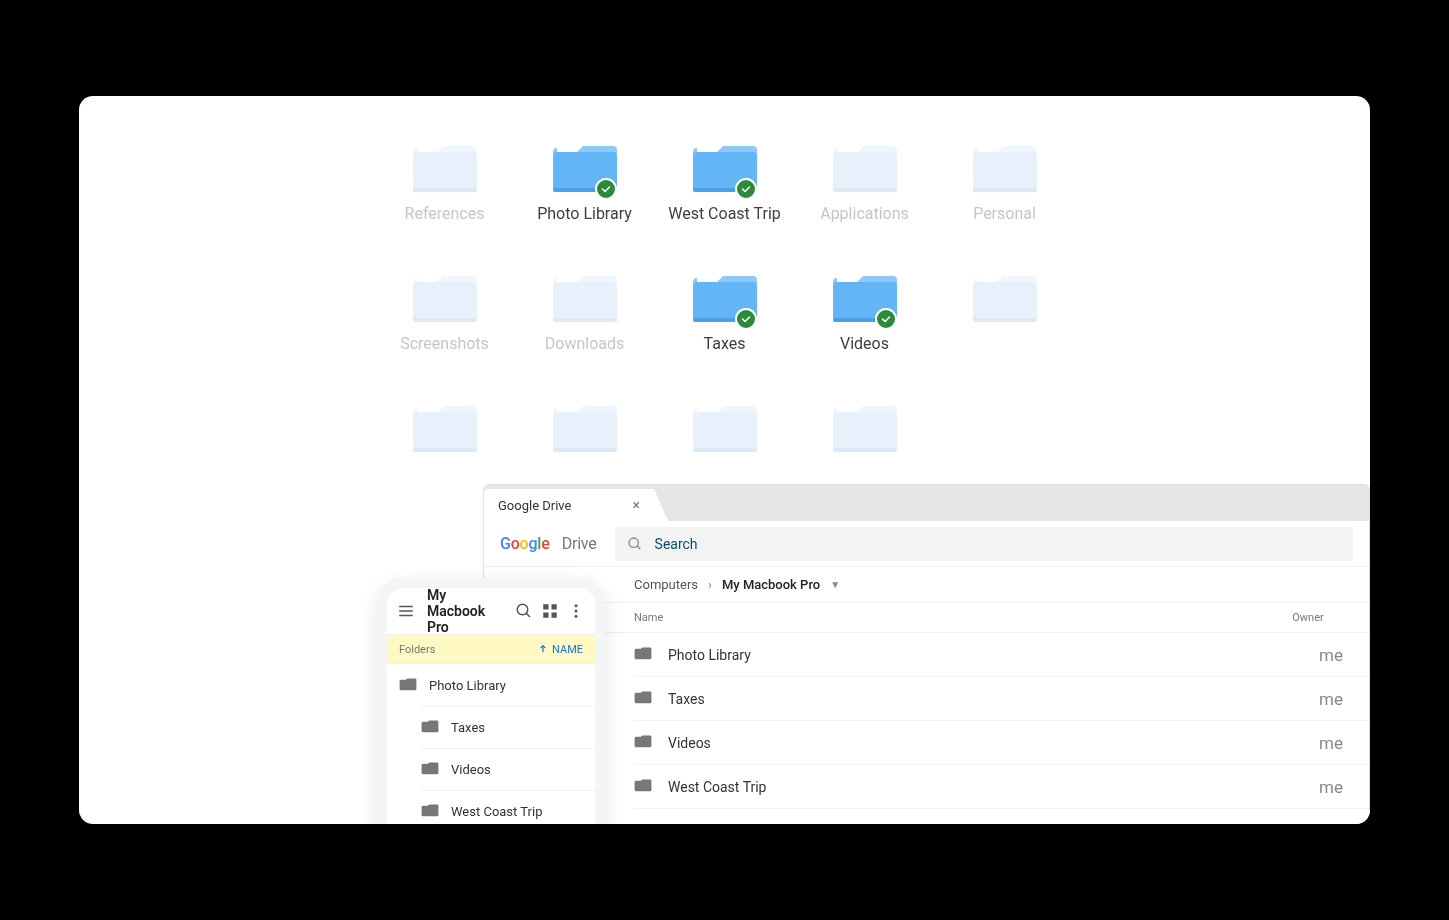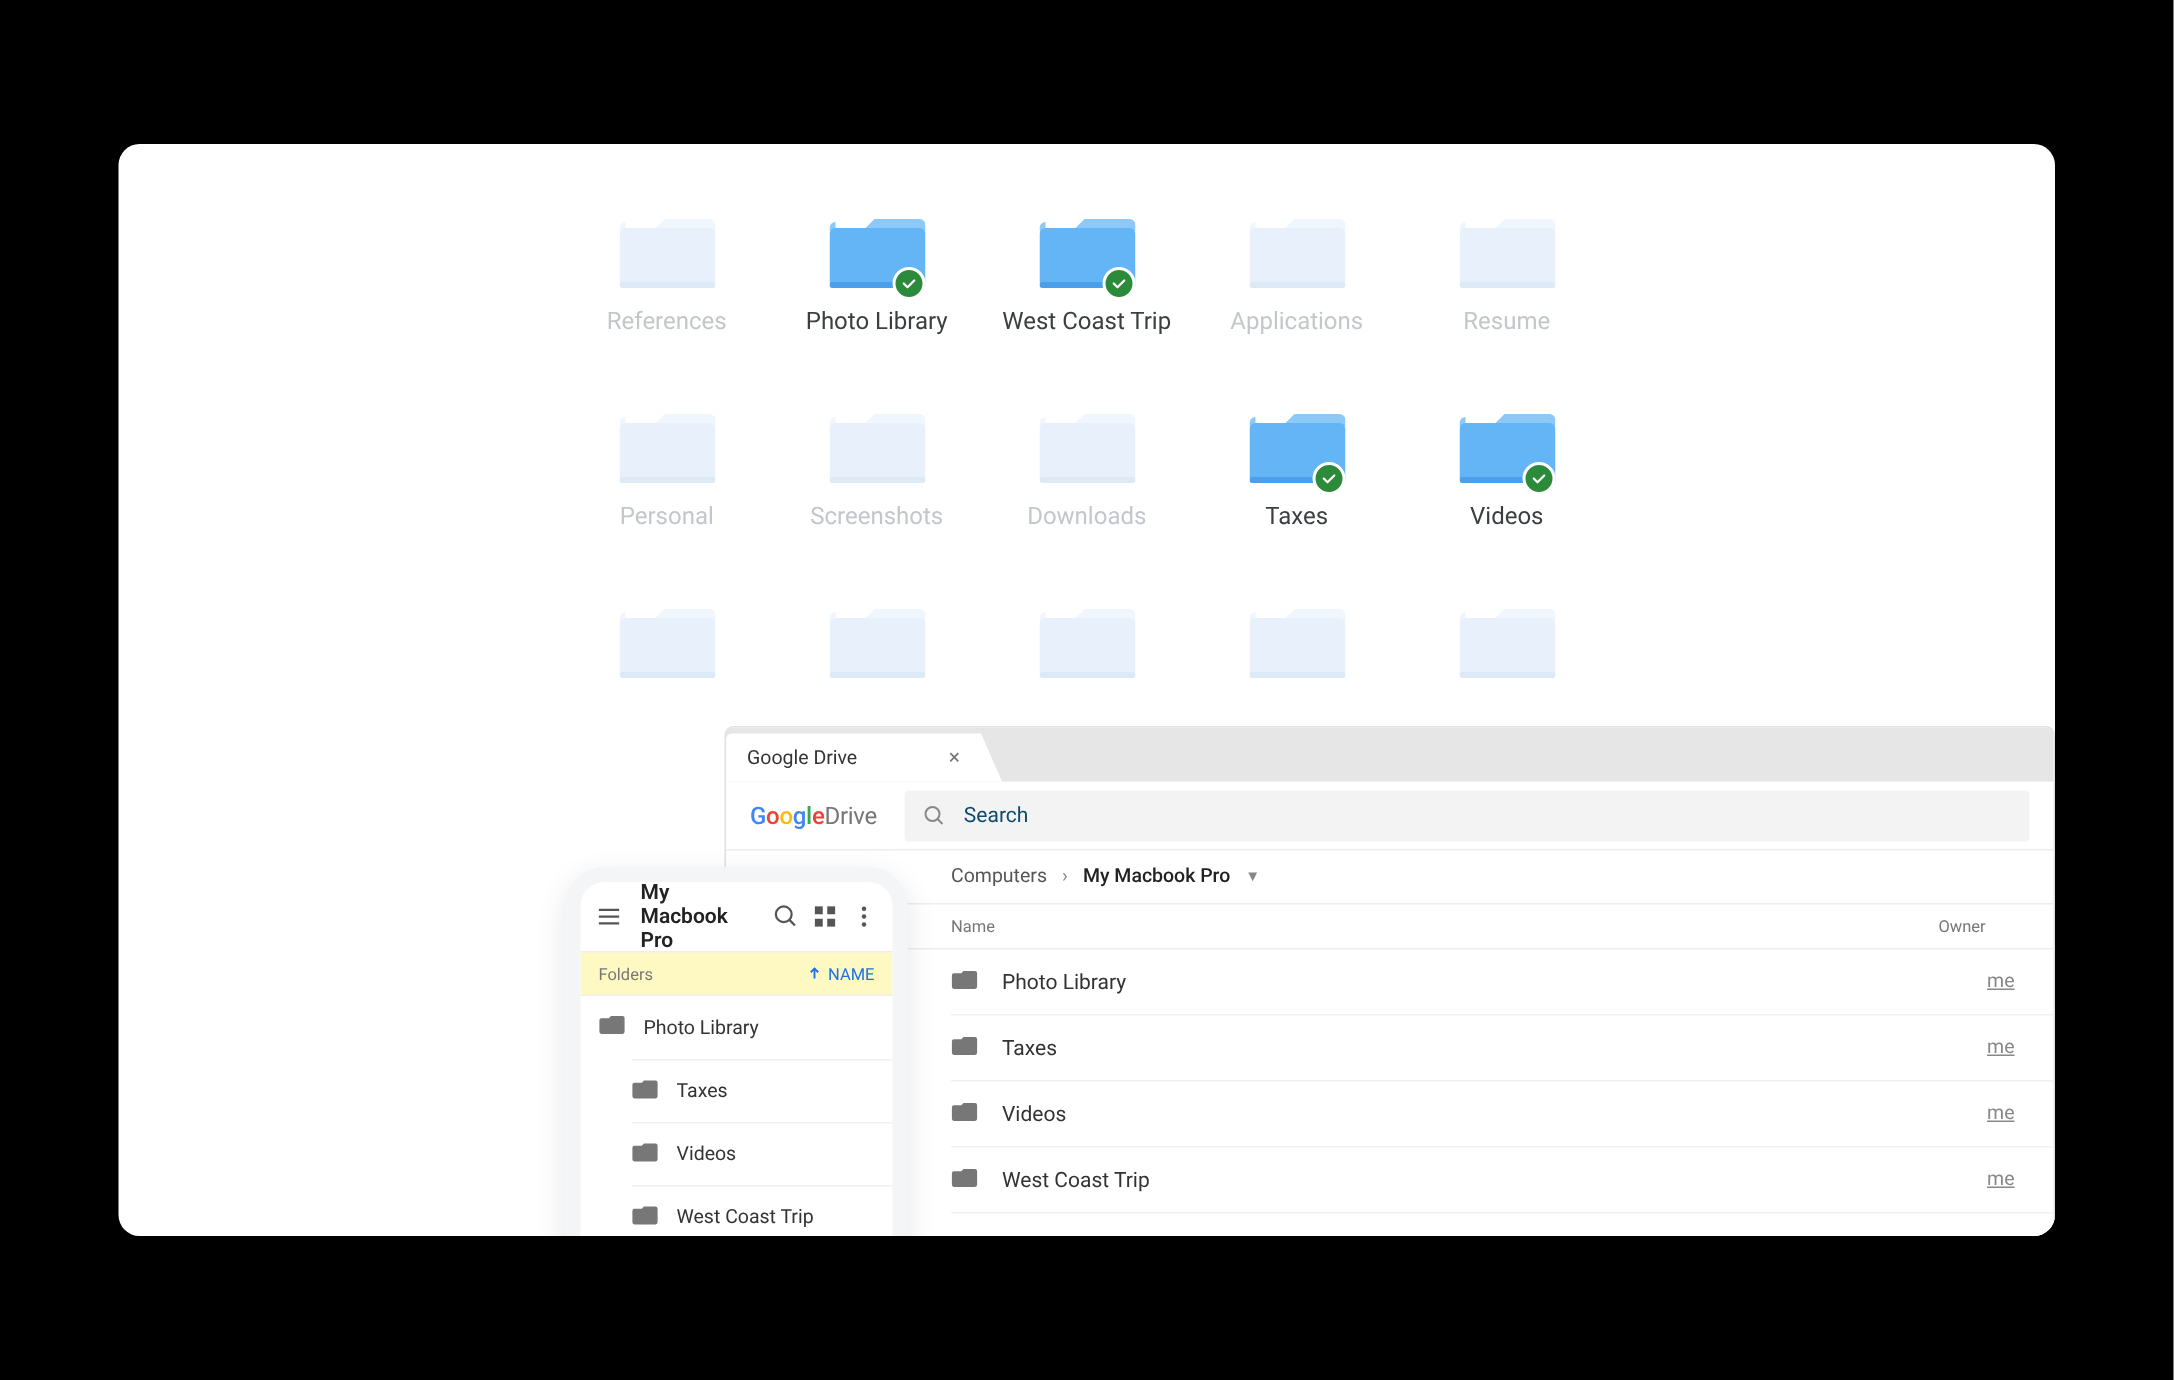--- a/index.html
+++ b/index.html
@@ -104,21 +104,21 @@
   .searchrow {
     height: 46px;
     border-bottom: 1px solid #eee;
     display: flex;
     align-items: center;
     padding: 0 16px;
     gap: 18px;
   }
   .glogo { font-size: 16px; font-weight: 500; letter-spacing: -.2px; }
   .glogo .g1{color:#4285F4}.glogo .g2{color:#EA4335}.glogo .g3{color:#FBBC05}.glogo .g4{color:#4285F4}.glogo .g5{color:#34A853}.glogo .g6{color:#EA4335}
-  .glogo .drive{color:#777; font-weight:400; margin-left:0;}
+  .glogo .drive{color:#777; font-weight:400; margin-left:12px;}
   .searchbox {
     flex: 1;
     height: 34px;
     background: #f3f3f3;
     border-radius: 3px;
     display: flex;
     align-items: center;
     padding: 0 12px;
     gap: 12px;
     color: #0c4a6e;
@@ -152,21 +152,21 @@
   .row {
     display:flex; align-items:center;
     height: 44px;
     border-bottom:1px solid #f1f1f1;
     padding: 0 26px 0 0;
     font-size: 14px;
     color:#333;
   }
   .row .ficon { width:20px; margin-right:14px; color:#777; }
   .row .rname { flex:1; }
-  .row .rowner { width:70px; text-align:right; color:#888; font-size:13px;text-decoration:underline; }
+  .row .rowner { width:70px; text-align:right; color:#888; font-size:17px; }
 
   
   .phone {
     position: absolute;
     left: 298px;
     top: 482px;
     width: 228px;
     height: 430px;
     background: #fff;
     border: 10px solid #f4f5f6;
@@ -253,28 +253,20 @@
   </span>
         <span class="label">West Coast Trip</span>
       </div>
       <div class="dfolder dim">
         <svg class="folder-svg" viewBox="0 0 64 54">
     <path d="M4 12 h20 l6 -6 h30 a4 4 0 0 1 4 4 v4 H0 v-2 a4 4 0 0 1 4 -4 z" fill="#f0f6fd"></path>
     <rect x="0" y="12" width="64" height="40" rx="4" fill="#e8f1fb"></rect>
     <rect x="0" y="48" width="64" height="4" rx="2" fill="#dce9f7"></rect>
   </svg>
         <span class="label">Applications</span>
-      </div>
-      <div class="dfolder dim">
-        <svg class="folder-svg" viewBox="0 0 64 54">
-    <path d="M4 12 h20 l6 -6 h30 a4 4 0 0 1 4 4 v4 H0 v-2 a4 4 0 0 1 4 -4 z" fill="#f0f6fd"></path>
-    <rect x="0" y="12" width="64" height="40" rx="4" fill="#e8f1fb"></rect>
-    <rect x="0" y="48" width="64" height="4" rx="2" fill="#dce9f7"></rect>
-  </svg>
-        <span class="label">Resume</span>
       </div>
       <div class="dfolder dim">
         <svg class="folder-svg" viewBox="0 0 64 54">
     <path d="M4 12 h20 l6 -6 h30 a4 4 0 0 1 4 4 v4 H0 v-2 a4 4 0 0 1 4 -4 z" fill="#f0f6fd"></path>
     <rect x="0" y="12" width="64" height="40" rx="4" fill="#e8f1fb"></rect>
     <rect x="0" y="48" width="64" height="4" rx="2" fill="#dce9f7"></rect>
   </svg>
         <span class="label">Personal</span>
       </div>
       <div class="dfolder dim">

